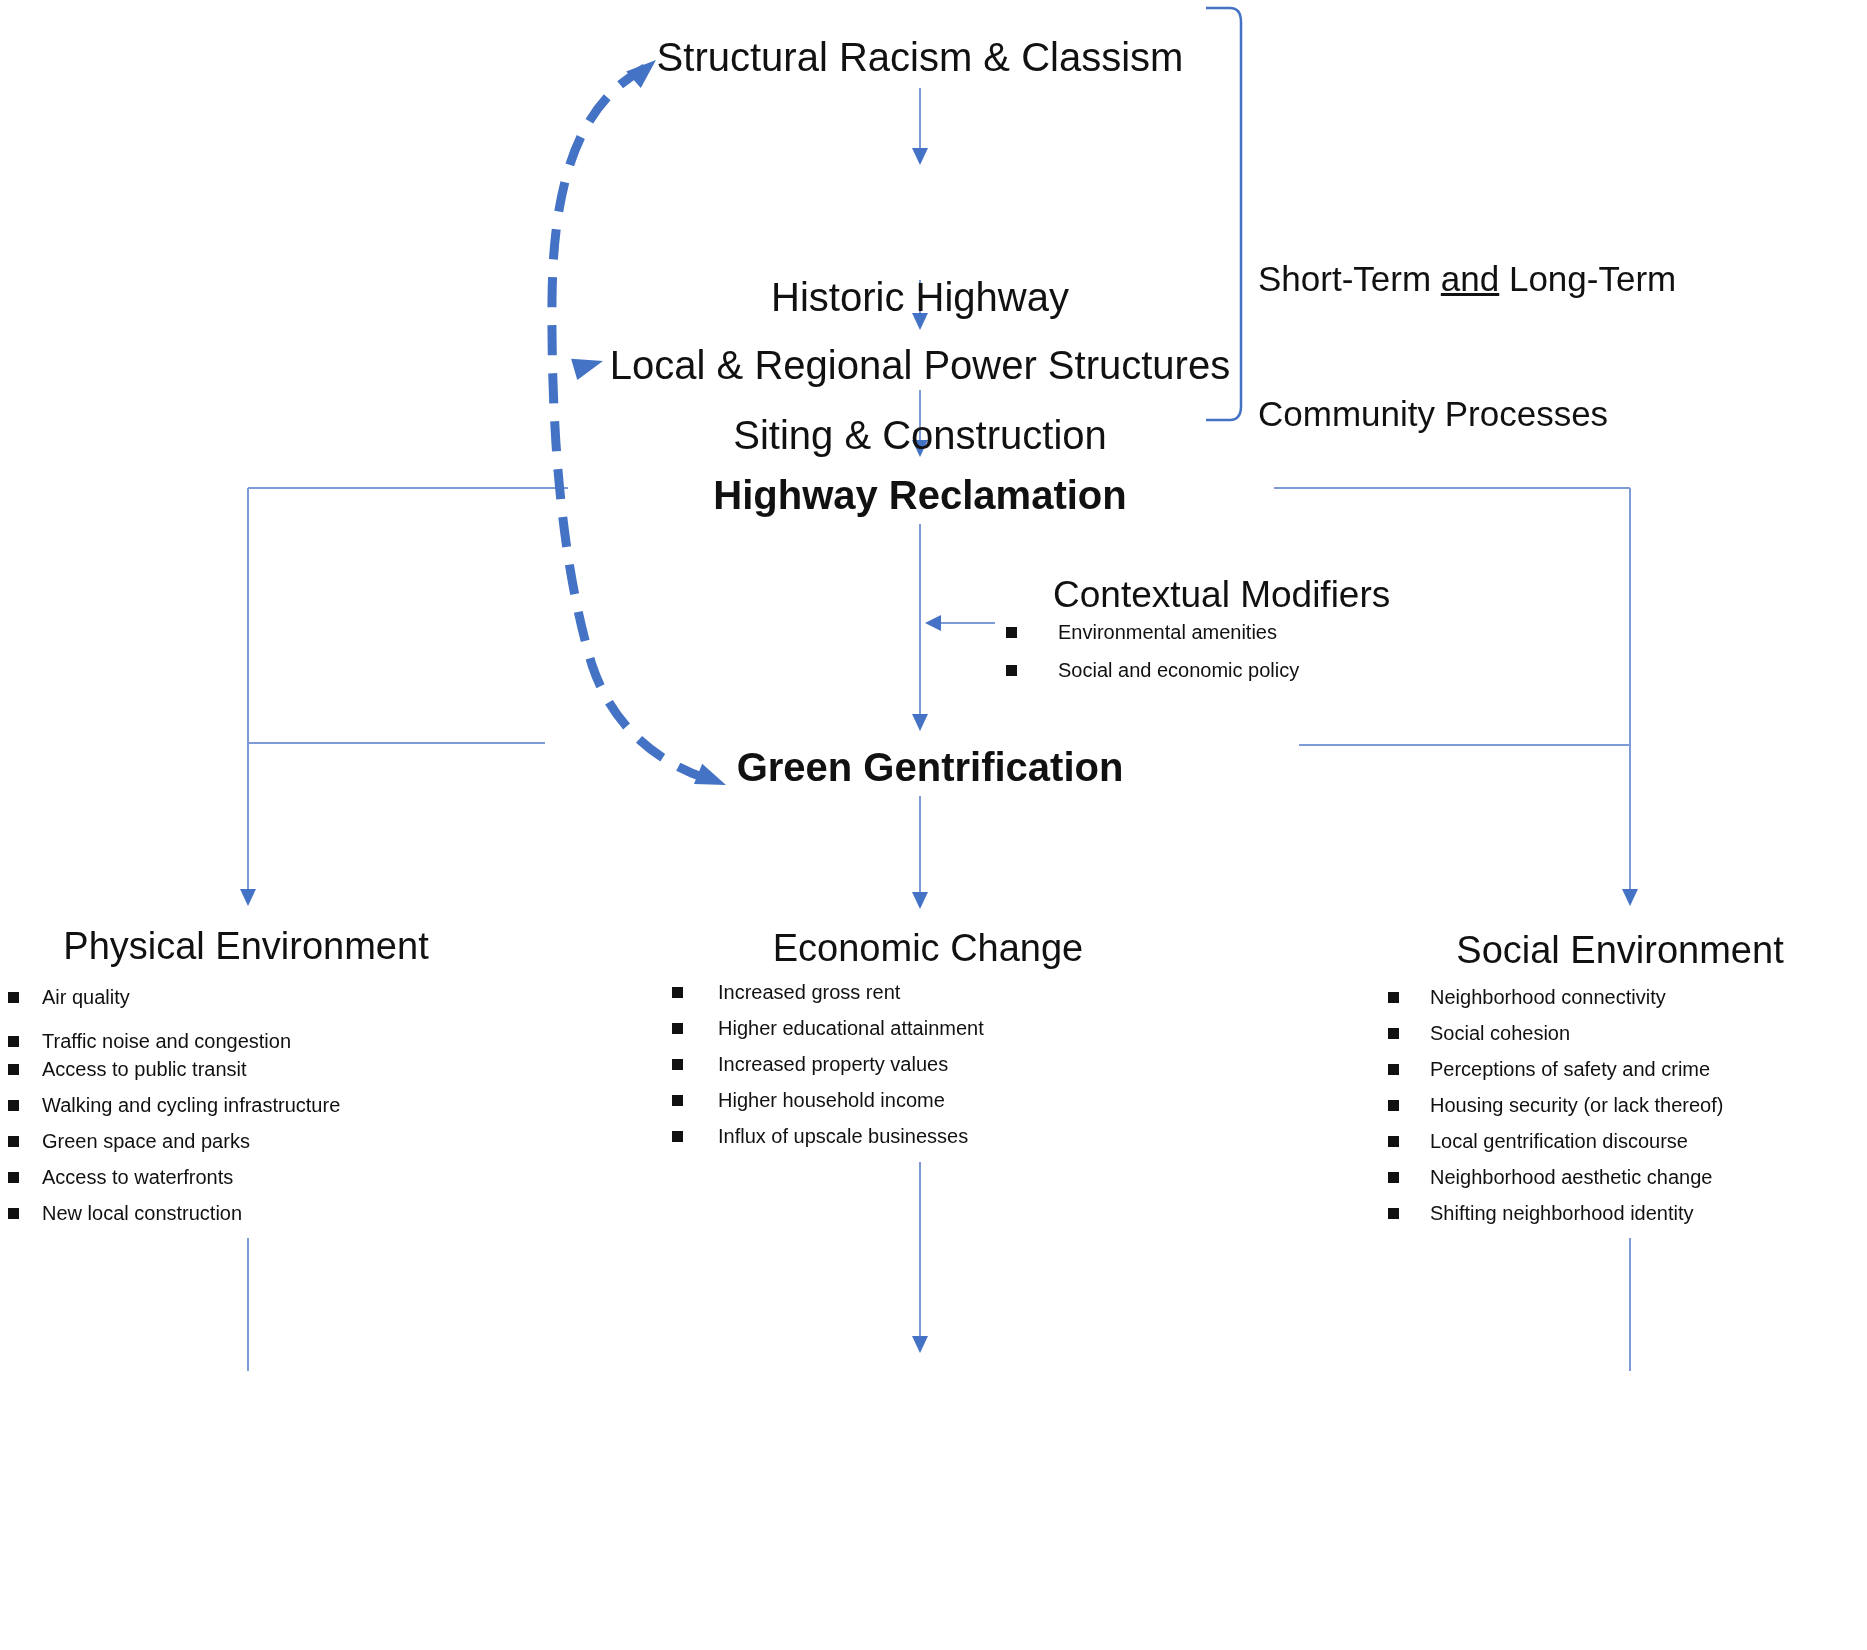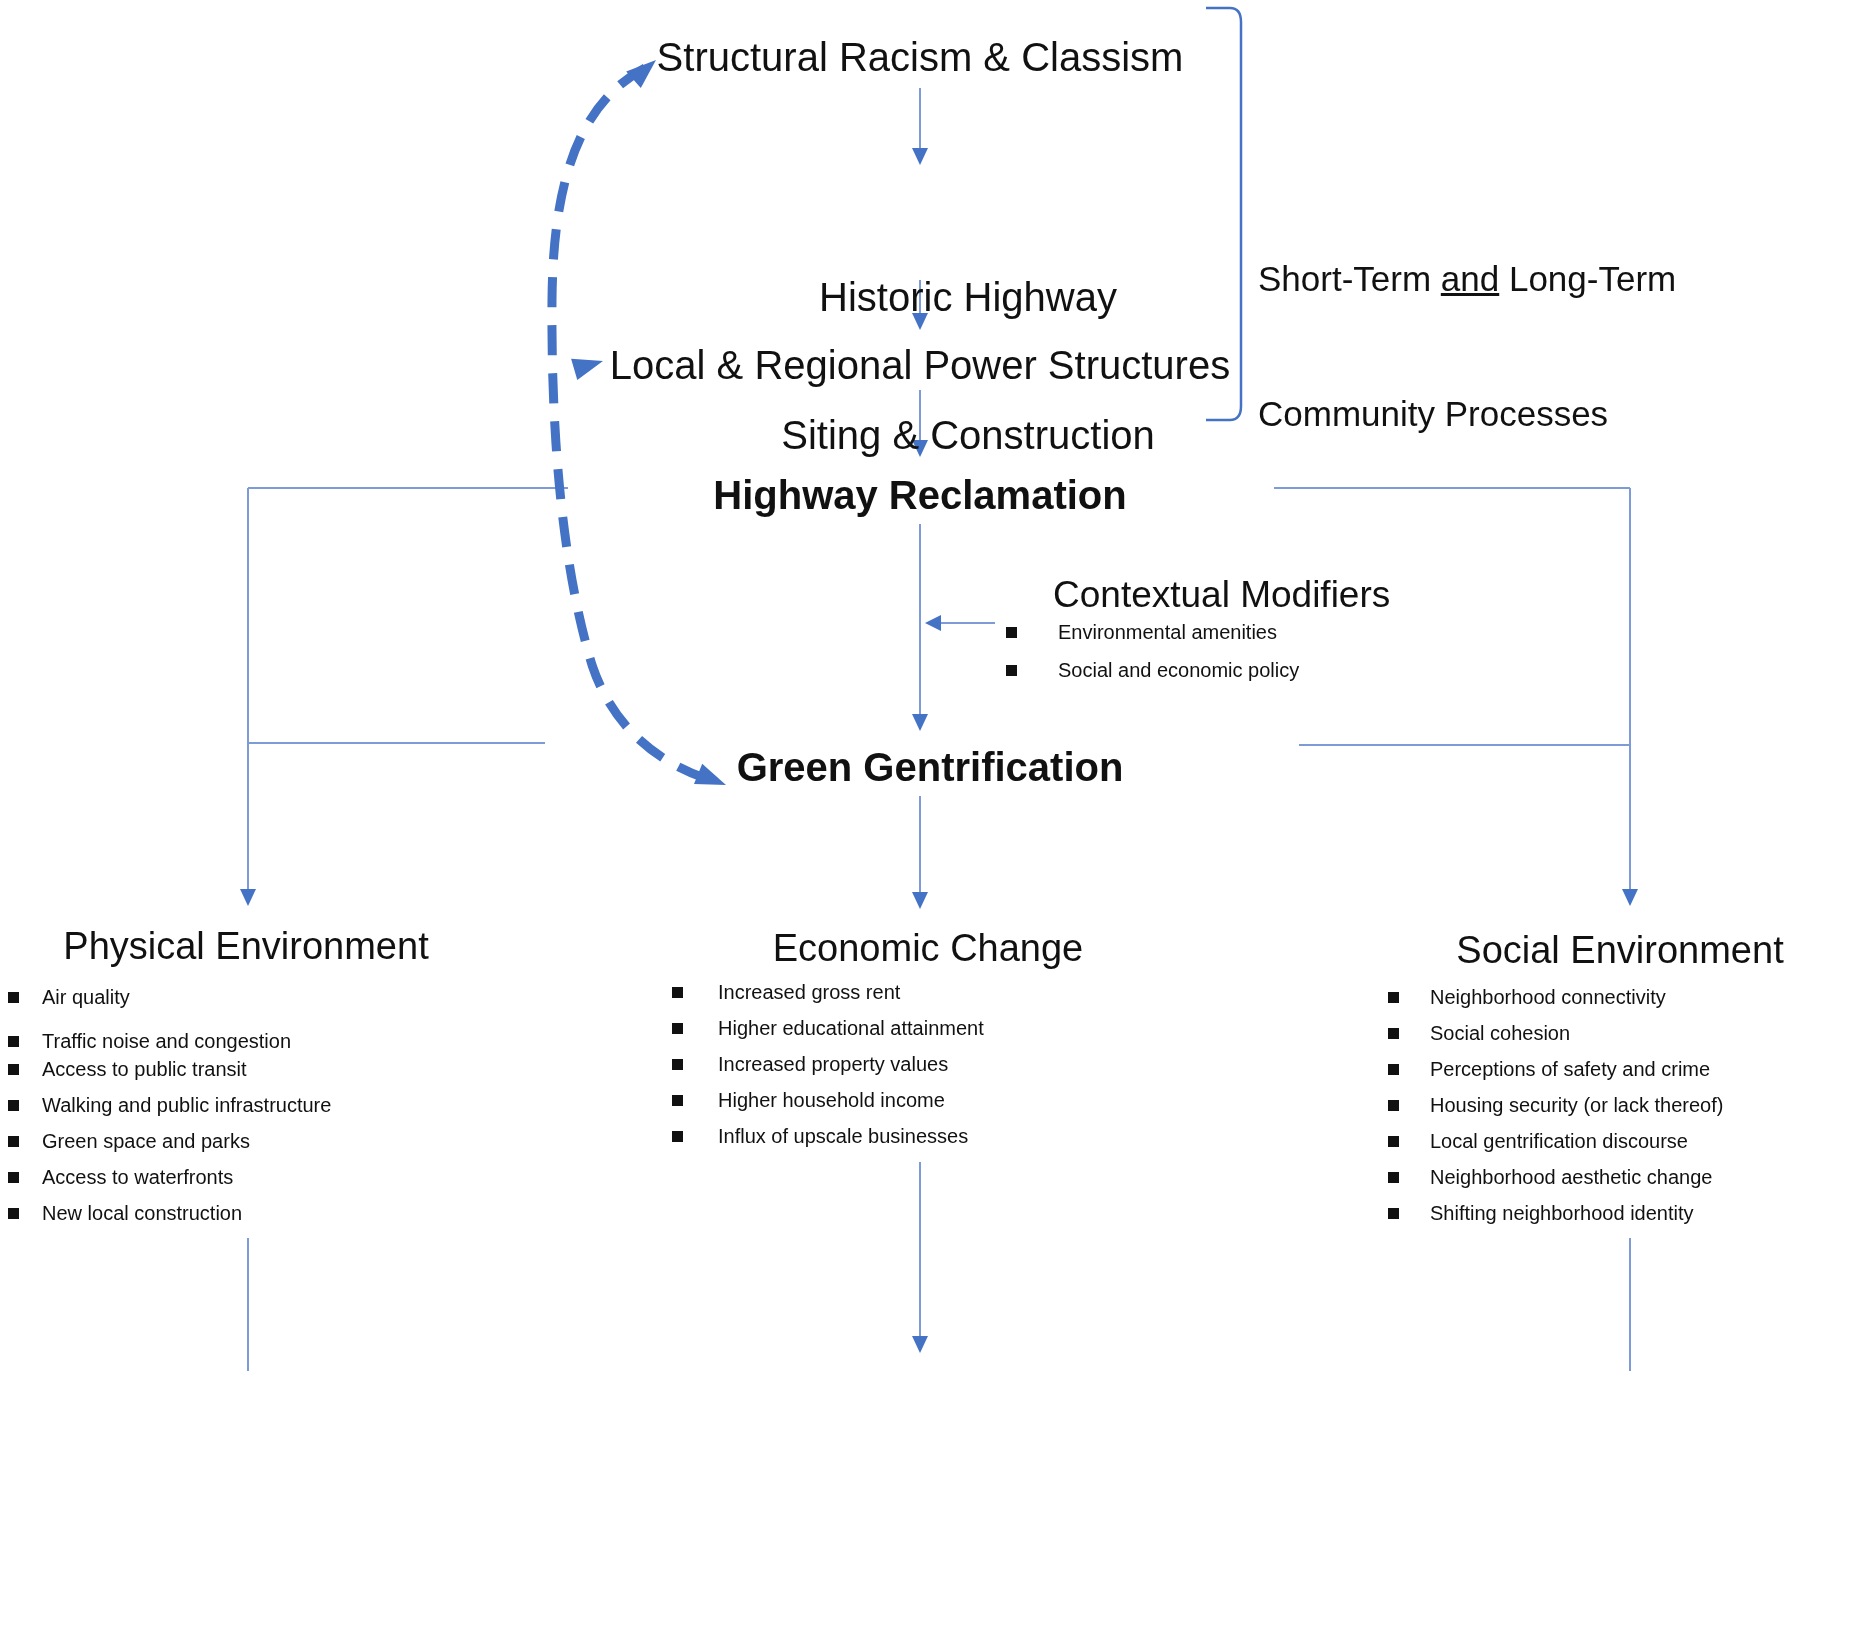--- a/index.html
+++ b/index.html
@@ -77,21 +77,21 @@
     <path d="M 645 68 C 575 105, 553 190, 552 300 C 551 420, 560 560, 592 665 C 612 725, 655 762, 710 780" fill="none" stroke="#4472C4" stroke-width="9" stroke-dasharray="30 18"></path>
     <g fill="#4472C4" stroke="none">
       <polygon points="656,60 640.8,88.1 626.2,71.5"></polygon>
       <polygon points="603,361 577.3,380 571.1,358.8"></polygon>
       <polygon points="726,785 694,784.1 702.2,763.7"></polygon>
     </g>
   </svg>
 
   <div class="abs ctr flow" style="left:920px;top:34px;">Structural Racism &amp; Classism</div>
 
-  <div class="abs ctr flow" style="left:920px;top:182px;margin-left:48px;">
+  <div class="abs ctr flow" style="left:920px;top:182px;">
     <div>Historic Highway</div>
     <div>Siting &amp; Construction</div>
   </div>
 
   <div class="abs ctr flow" style="left:920px;top:342px;">Local &amp; Regional Power Structures</div>
 
   <div class="abs ctr flow bold" style="left:920px;top:472px;">Highway Reclamation</div>
 
   <div class="abs bracket-text" style="left:1258px;top:166px;">
     <div><span>Short-Term </span><span class="u">and</span><span> Long-Term</span></div>
@@ -118,21 +118,21 @@
   <div class="bullet-row gap-phys" style="left:8px;top:1015px;margin-top:8px;">
       <span class="sq"></span>
       <span class="bl">Traffic noise and congestion</span>
     </div>
   <div class="bullet-row gap-phys" style="left:8px;top:1051px;">
       <span class="sq"></span>
       <span class="bl">Access to public transit</span>
     </div>
   <div class="bullet-row gap-phys" style="left:8px;top:1087px;">
       <span class="sq"></span>
-      <span class="bl">Walking and public infrastructure</span>
+      <span class="bl">Walking and cycling infrastructure</span>
     </div>
   <div class="bullet-row gap-phys" style="left:8px;top:1123px;">
       <span class="sq"></span>
       <span class="bl">Green space and parks</span>
     </div>
   <div class="bullet-row gap-phys" style="left:8px;top:1159px;">
       <span class="sq"></span>
       <span class="bl">Access to waterfronts</span>
     </div>
   <div class="bullet-row gap-phys" style="left:8px;top:1195px;">

